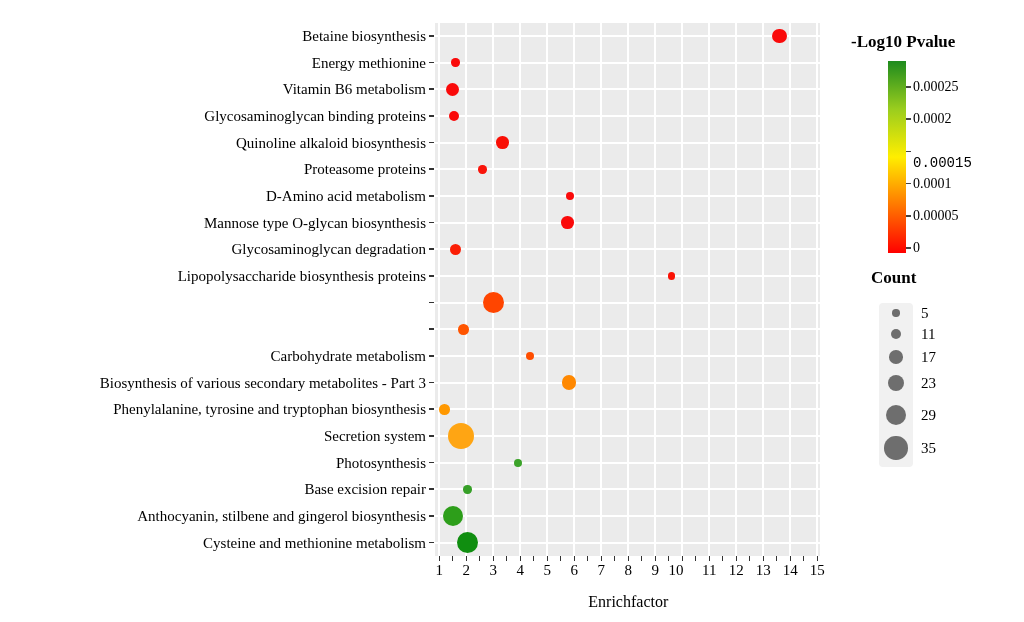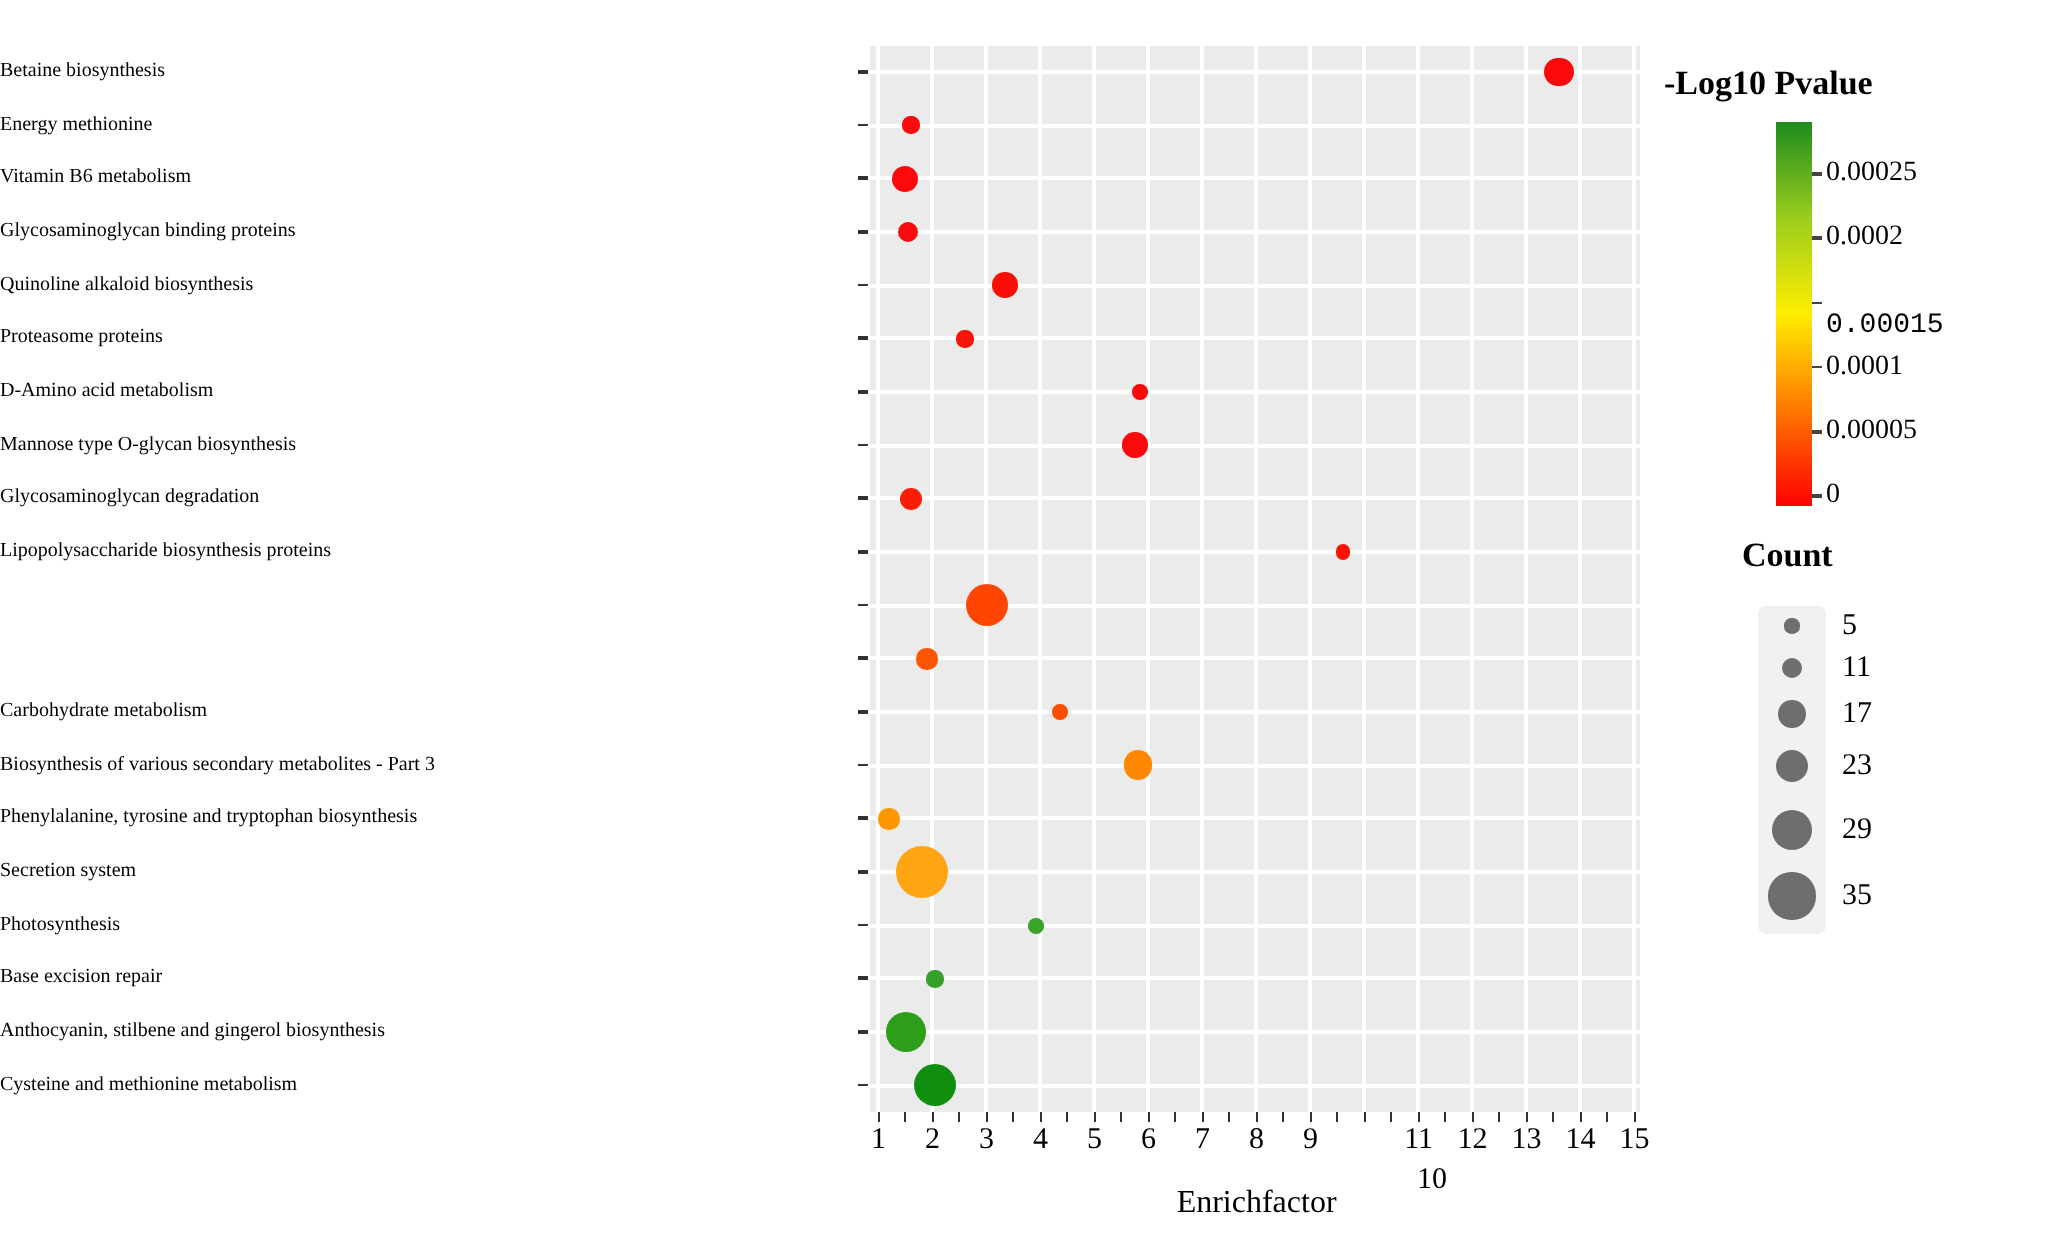--- a/index.html
+++ b/index.html
@@ -3,38 +3,38 @@
 <meta charset="utf-8">
 <style>
   html,body{margin:0;padding:0;background:#ffffff;}
   #stage{
     position:relative;width:1024px;height:622px;background:#ffffff;overflow:hidden;
     font-family:"Liberation Serif","DejaVu Serif",serif;color:#000;
   }
   #panel{position:absolute;background:#EBEBEB;}
   .grid-v,.grid-h{position:absolute;background:#FFFFFF;}
   .dot{position:absolute;border-radius:50%;}
-  .cat-label{position:absolute;text-align:left;font-size:10px;line-height:20px;white-space:nowrap;}
+  .cat-label{position:absolute;text-align:right;font-size:15px;line-height:20px;white-space:nowrap;}
   .y-tick,.x-tick,.cb-tick{position:absolute;background:#333333;}
   .x-num{position:absolute;width:30px;text-align:center;font-size:15px;}
   #x-title{position:absolute;font-size:16px;text-align:center;width:200px;}
   .legend-title{position:absolute;font-weight:bold;font-size:17px;white-space:nowrap;}
   #colorbar{position:absolute;}
   .cb-label{position:absolute;font-size:14px;line-height:18px;white-space:nowrap;}
   #count-strip{position:absolute;background:#F1F1F1;border-radius:4px;}
   .count-circle{position:absolute;border-radius:50%;background:#6E6E6E;}
   .count-label{position:absolute;font-size:15px;line-height:18px;}
 </style>
 </head>
 <body>
 
 <div id="stage">
   <div id="panel" style="left: 435px; top: 23px; width: 385px; height: 533px; background: rgb(235, 235, 235);"></div>
   <div id="x-title" style="left: 528.3px; top: 593px;">Enrichfactor</div>
-  <div class="legend-title" id="cb-title" style="left: 832px; top: 32px;">-Log10 Pvalue</div>
+  <div class="legend-title" id="cb-title" style="left: 851px; top: 32px;">-Log10 Pvalue</div>
   <div id="colorbar" style="left: 888px; top: 61px; width: 18px; height: 192px; background: linear-gradient(rgb(30, 139, 30), rgb(154, 205, 30), rgb(255, 238, 0), rgb(255, 120, 0), rgb(255, 0, 0));"></div>
   <div class="legend-title" id="count-title" style="left: 871px; top: 268px;">Count</div>
   <div id="count-strip" style="left: 879px; top: 303px; width: 34px; height: 164px;"></div>
 <div class="grid-v" style="left: 438.3px; top: 23px; width: 2px; height: 533px;"></div>
     <div class="grid-v" style="left: 465.3px; top: 23px; width: 2px; height: 533px;"></div>
     <div class="grid-v" style="left: 492.3px; top: 23px; width: 2px; height: 533px;"></div>
     <div class="grid-v" style="left: 519.3px; top: 23px; width: 2px; height: 533px;"></div>
     <div class="grid-v" style="left: 546.3px; top: 23px; width: 2px; height: 533px;"></div>
     <div class="grid-v" style="left: 573.3px; top: 23px; width: 2px; height: 533px;"></div>
     <div class="grid-v" style="left: 600.3px; top: 23px; width: 2px; height: 533px;"></div>
@@ -155,21 +155,21 @@
     <div class="x-tick" style="left: 816.8px; top: 556px; width: 1px; height: 5px;"></div>
     <div class="x-num" style="left: 424.3px; top: 562px;">1</div>
     <div class="x-num" style="left: 451.3px; top: 562px;">2</div>
     <div class="x-num" style="left: 478.3px; top: 562px;">3</div>
     <div class="x-num" style="left: 505.3px; top: 562px;">4</div>
     <div class="x-num" style="left: 532.3px; top: 562px;">5</div>
     <div class="x-num" style="left: 559.3px; top: 562px;">6</div>
     <div class="x-num" style="left: 586.3px; top: 562px;">7</div>
     <div class="x-num" style="left: 613.3px; top: 562px;">8</div>
     <div class="x-num" style="left: 640.3px; top: 562px;">9</div>
-    <div class="x-num" style="left: 701px; top: 562px; margin-top: 20px;">10</div>
+    <div class="x-num" style="left: 661px; top: 562px;">10</div>
     <div class="x-num" style="left: 694.3px; top: 562px;">11</div>
     <div class="x-num" style="left: 721.3px; top: 562px;">12</div>
     <div class="x-num" style="left: 748.3px; top: 562px;">13</div>
     <div class="x-num" style="left: 775.3px; top: 562px;">14</div>
     <div class="x-num" style="left: 802.3px; top: 562px;">15</div>
     <div class="cb-tick" style="left: 906px; top: 86.25px; width: 5px; height: 1.5px; background: rgb(68, 68, 68);"></div>
     <div class="cb-label" style="left: 913px; top: 78px;">0.00025</div>
     <div class="cb-tick" style="left: 906px; top: 118.45px; width: 5px; height: 1.5px; background: rgb(68, 68, 68);"></div>
     <div class="cb-label" style="left: 913px; top: 110.2px;">0.0002</div>
     <div class="cb-tick" style="left: 906px; top: 150.65px; width: 5px; height: 1.5px; background: rgb(68, 68, 68);"></div>

